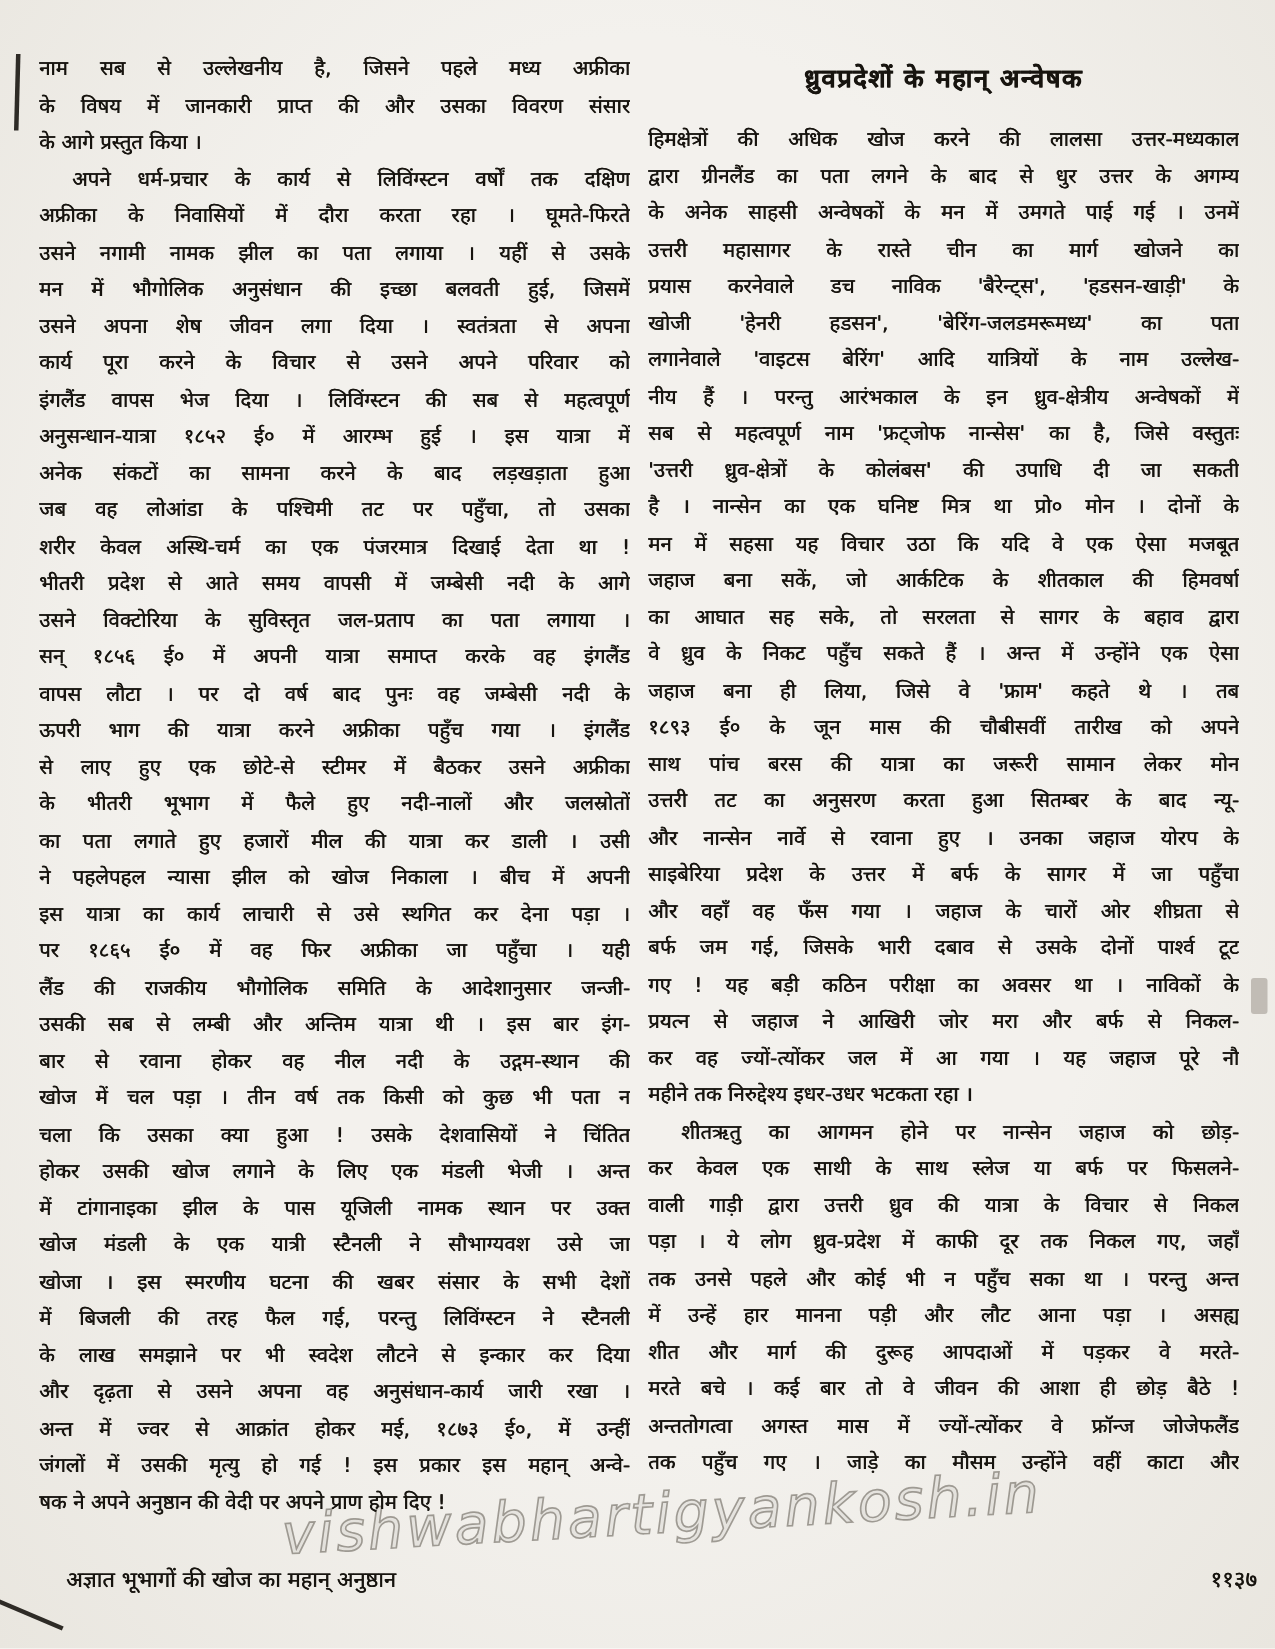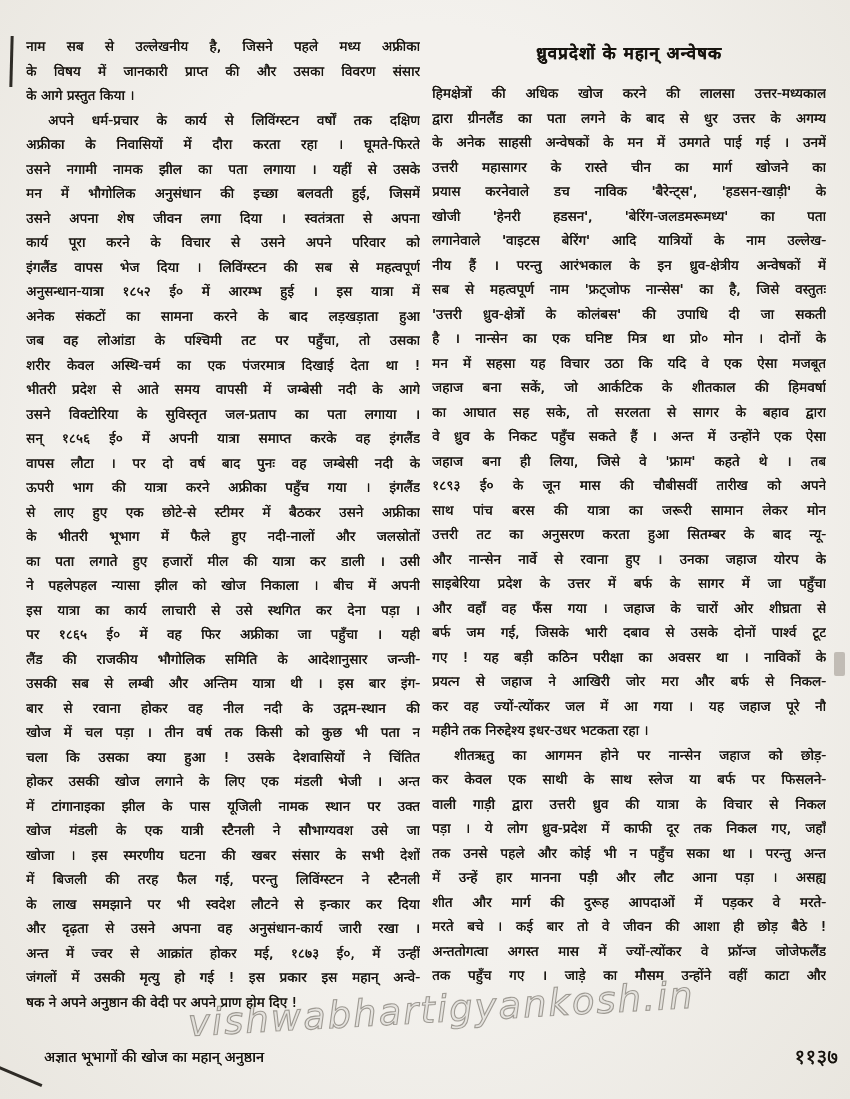--- a/index.html
+++ b/index.html
@@ -22,21 +22,21 @@
   .col-heading{
     font-size:17px;font-weight:bold;text-align:center;
     margin:6px 0 15px 0;line-height:26px;height:26px;
     text-shadow:0.3px 0 0 currentColor;letter-spacing:1px;
   }
   .footer{
     position:absolute;left:12px;top:1042px;width:794px;
     display:flex;justify-content:space-between;align-items:center;margin-left:32px;
   }
   .running-title{font-size:14.5px;text-shadow:0.3px 0 0 currentColor;}
-  .page-number{font-size:21px;text-shadow:0.3px 0 0 currentColor;}
+  .page-number{font-size:15px;text-shadow:0.3px 0 0 currentColor;}
   .watermark{
     position:absolute;left:188px;top:1002px;width:640px;
     transform:rotate(-3.2deg);transform-origin:left center;
     font-size:37px;font-style:italic;letter-spacing:2px;
     color:rgba(130,125,115,0.10);
     -webkit-text-stroke:1.1px rgba(95,90,80,0.55);
     pointer-events:none;white-space:nowrap;
   }
   .artifact{position:absolute;background:#2e2b26;}
   .artifact-vline{left:10px;top:36px;width:2.5px;height:51px;transform:rotate(1.5deg);}

